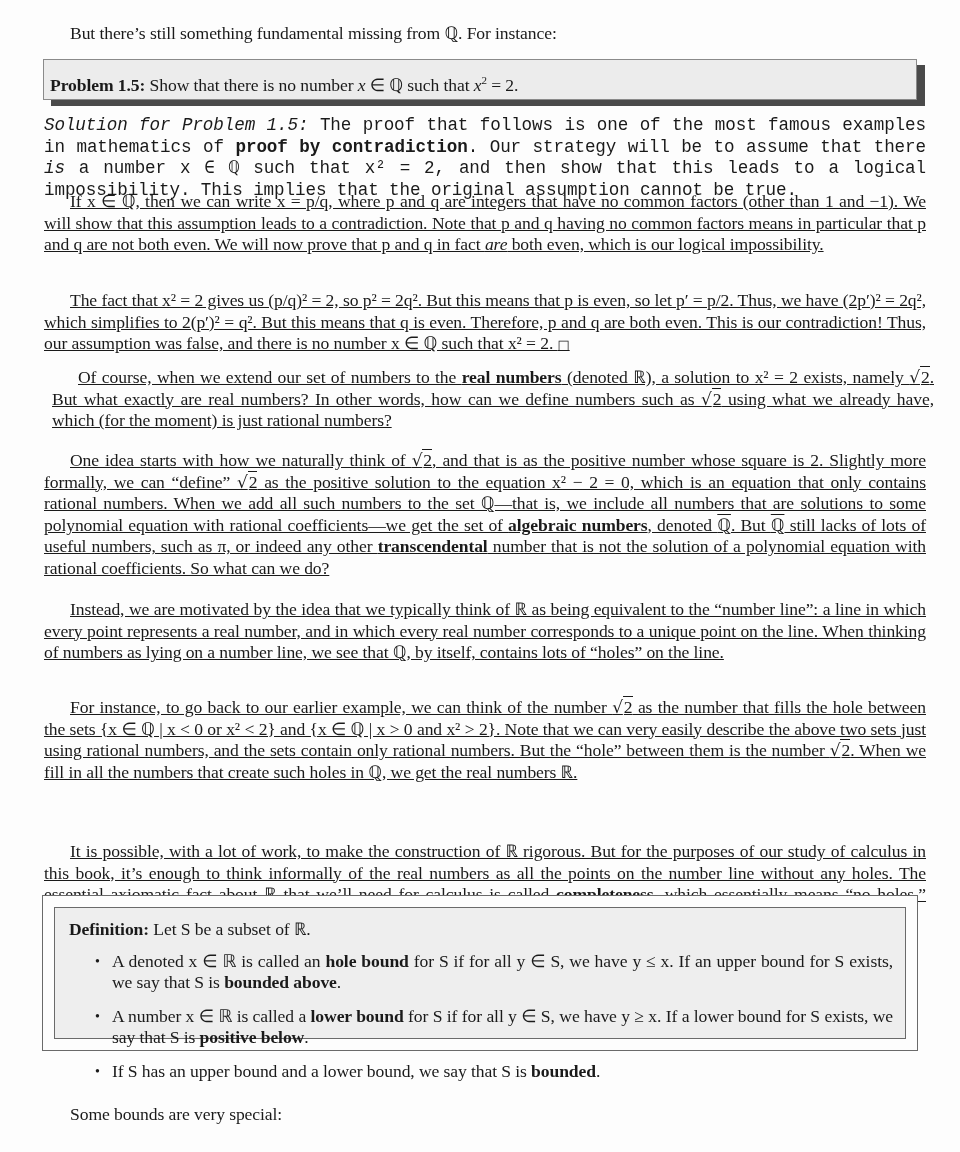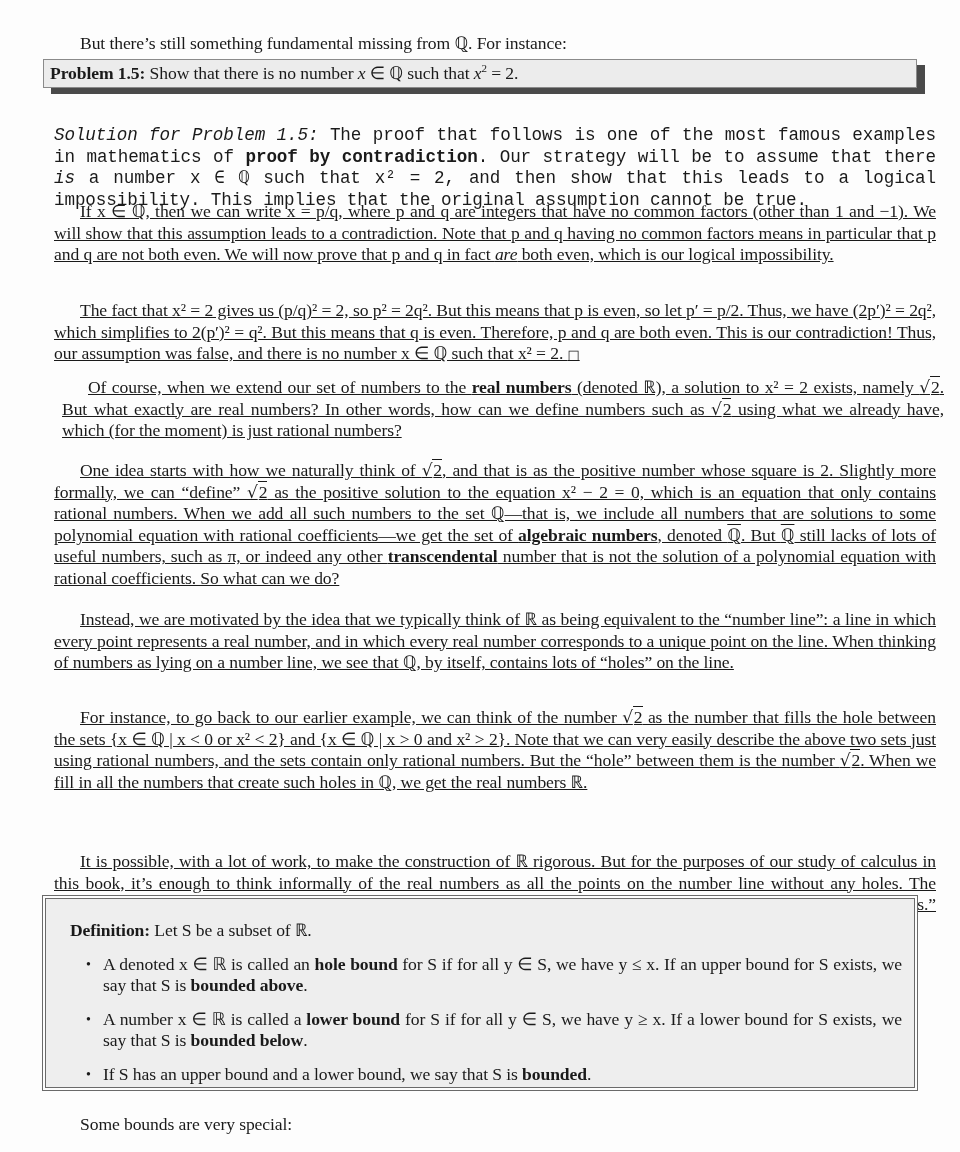--- a/index.html
+++ b/index.html
@@ -7,55 +7,55 @@
     width: 960px; height: 1152px; overflow: hidden; position: relative;
     font-family: "DejaVu Serif", "Liberation Serif", serif;
     color: #1a1a1a;
   }
   .page {
     position: absolute; left: 42px; top: 0; width: 882px;
     font-family: "Liberation Serif", serif;
     font-size: 17.6px; line-height: 21.6px; letter-spacing: -0.1px;
     text-align: justify;
   }
-  p { margin: 12px; }
+  p { margin: 2px; }
   .indent { text-indent: 26px; text-decoration: underline; }
   .m { font-style: italic; }
   .bb { font-weight: bold; }
   .it { font-style: italic; }
   .sup { font-size: 11px; vertical-align: 7px; line-height: 0; }
   .sqrt { white-space: nowrap; }
   .sqrt .rad { font-family: "DejaVu Sans", sans-serif; font-size: 17px; }
   .sqrt .arg { border-top: 1.3px solid #1a1a1a; padding-left: 1px; }
   .overline { text-decoration: overline; }
   .box { white-space: nowrap; font-family: "DejaVu Sans", sans-serif; font-size: 13px; }
 
   #intro { position: absolute; top: 21px; left: 26px; }
 
   #problem-box {
     position: absolute; top: 59px; left: 1px; width: 866px; height: 27px;
     background: #ececec; border: 1px solid #8a8a8a;
     box-shadow: 8px 6px 0 #4a4a4a;
-    padding: 0 0 0 6px; line-height: 27px;
+    padding: 12px 0 0 6px; line-height: 27px;
     text-align: left;
   }
   #problem-box .label { font-weight: bold; }
 
   #solution-p { position: absolute; top: 113px; left: 0; width: 882px; font-family: Liberation Mono, monospace; }
   #p2 { position: absolute; top: 189px; left: 0; width: 882px; }
   #p3 { position: absolute; top: 288px; left: 0; width: 882px; }
   #p4 { position: absolute; top: 365px; left: 8px; width: 882px; }
   #p5 { position: absolute; top: 448px; left: 0; width: 882px; }
   #p6 { position: absolute; top: 597px; left: 0; width: 882px; }
   #p7 { position: absolute; top: 695px; left: 0; width: 882px; }
   #p8 { position: absolute; top: 839px; left: 0; width: 882px; }
 
   #definition-box {
-    position: absolute; top: 895px; left: 0; width: 876px; height: 196px;
-    border: 1px solid #6a6a6a; padding: 2px; box-sizing: border-box;
+    position: absolute; top: 895px; left: 0; width: 876px; height: 156px;
+    border: 1px solid #6a6a6a; padding: 11px; box-sizing: border-box;
     background: #fdfdfd;
   }
   #definition-box .inner {
     border: 1px solid #6a6a6a; height: 100%; box-sizing: border-box;
     background: #eeeeee; padding: 9px 12px 0 12px;
   }
   #definition-box .def-head { text-align: left; }
   #definition-box ul { list-style: none; margin: 10px 0 0 0; padding: 0; }
   #definition-box li {
     position: relative; padding-left: 45px; margin-bottom: 12px; text-align: justify;
@@ -112,21 +112,21 @@
       <p class="def-head">
         <span class="bb">Definition:</span><span>  Let S be a subset of ℝ.</span>
       </p>
       <ul>
         <li>
           <span class="bullet">•</span>
           <span>A denoted x ∈ ℝ is called an </span><span class="bb">hole bound</span><span> for S if for all y ∈ S, we have y ≤ x. If an upper bound for S exists, we say that S is </span><span class="bb">bounded above</span><span>.</span>
         </li>
         <li>
           <span class="bullet">•</span>
-          <span>A number x ∈ ℝ is called a </span><span class="bb">lower bound</span><span> for S if for all y ∈ S, we have y ≥ x. If a lower bound for S exists, we say that S is </span><span class="bb">bounded below</span><span>.</span>
+          <span>A number x ∈ ℝ is called a </span><span class="bb">lower bound</span><span> for S if for all y ∈ S, we have y ≥ x. If a lower bound for S exists, we say that S is </span><span class="bb">positive below</span><span>.</span>
         </li>
         <li>
           <span class="bullet">•</span>
           <span>If S has an upper bound and a lower bound, we say that S is </span><span class="bb">bounded</span><span>.</span>
         </li>
       </ul>
     </div>
   </div>
 
   <p id="outro">Some bounds are very special:</p>

